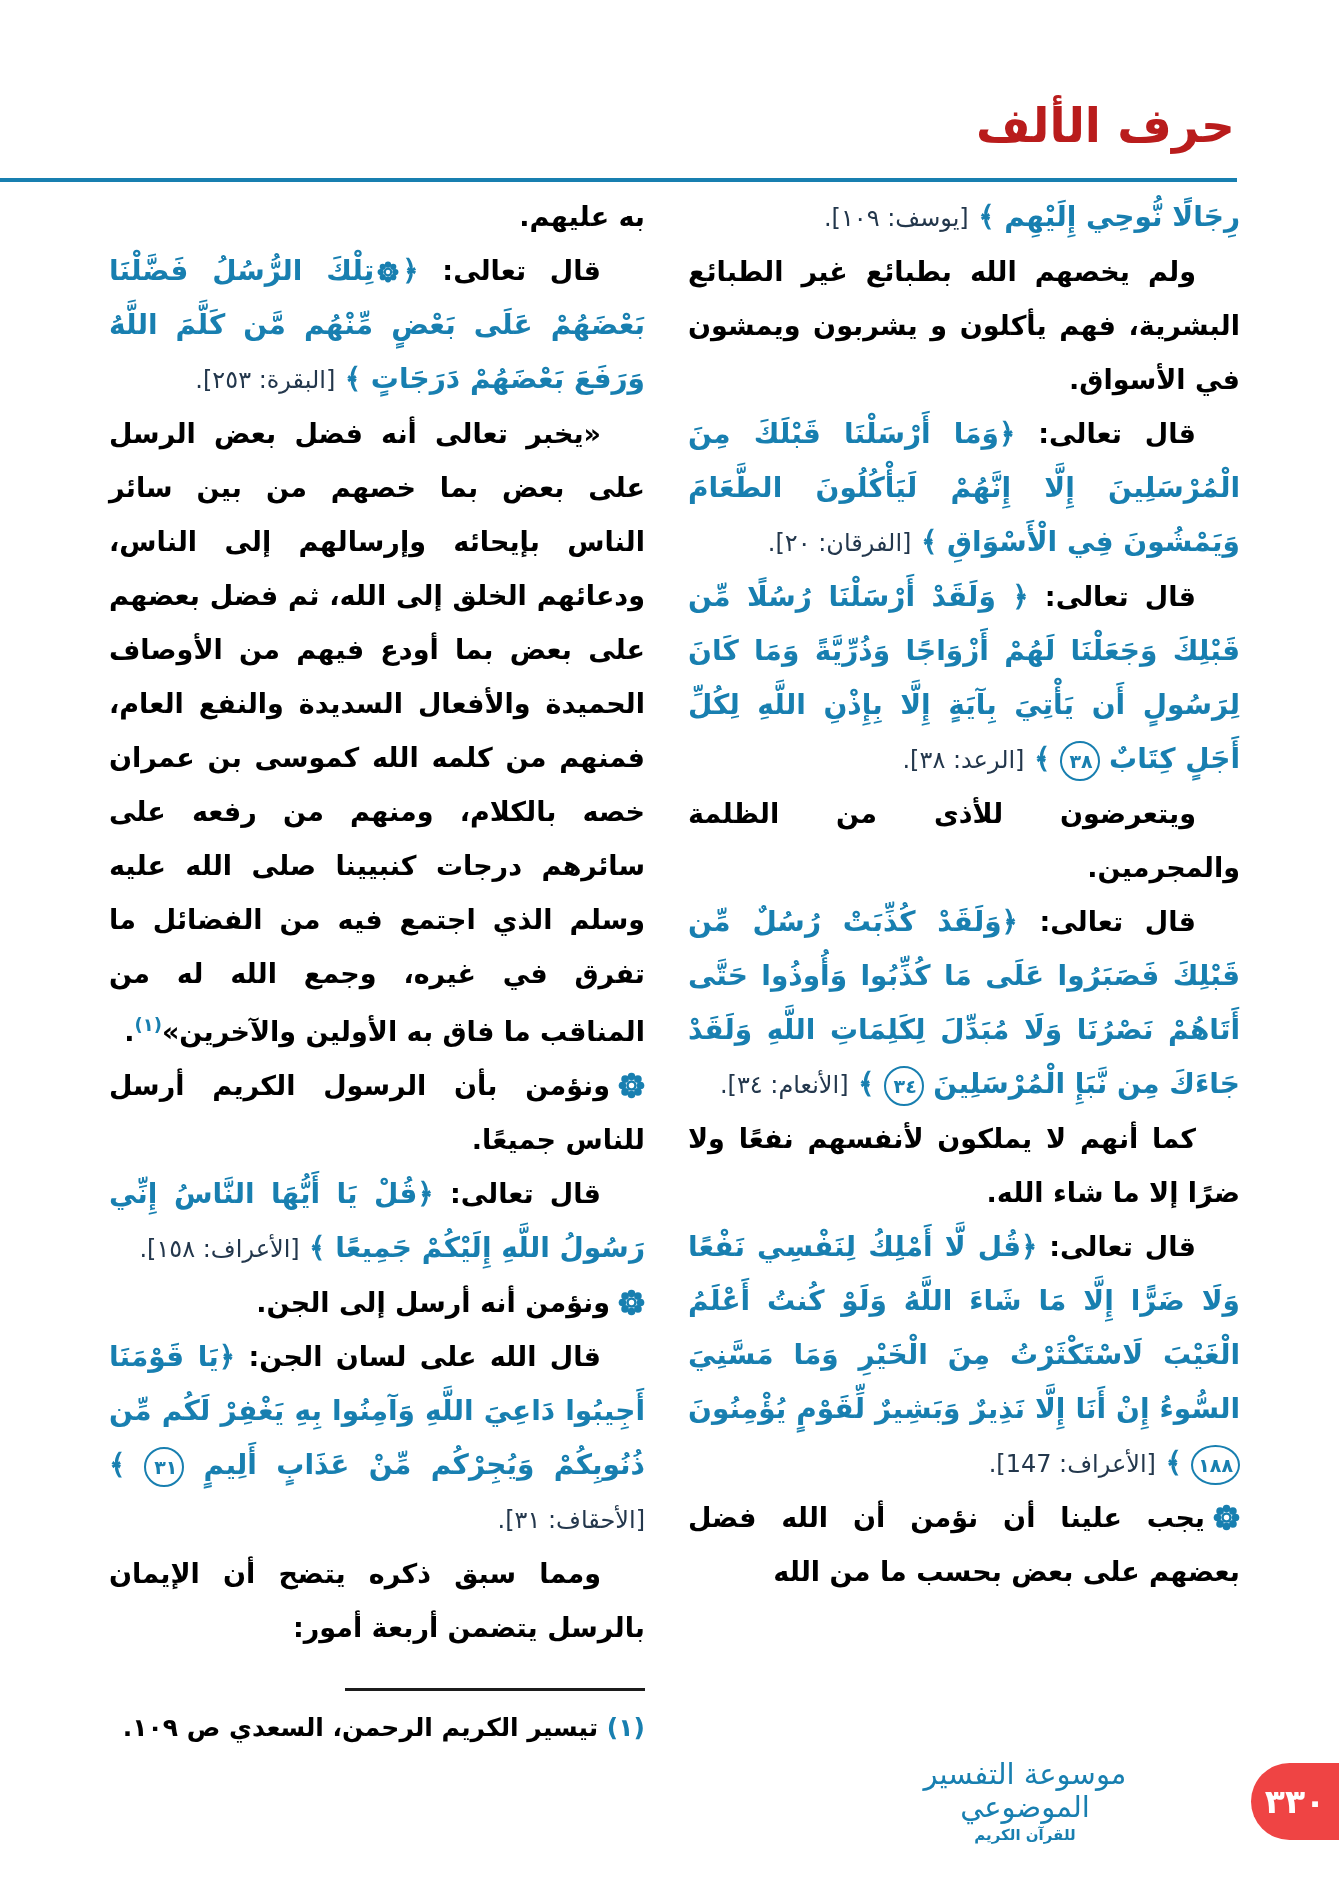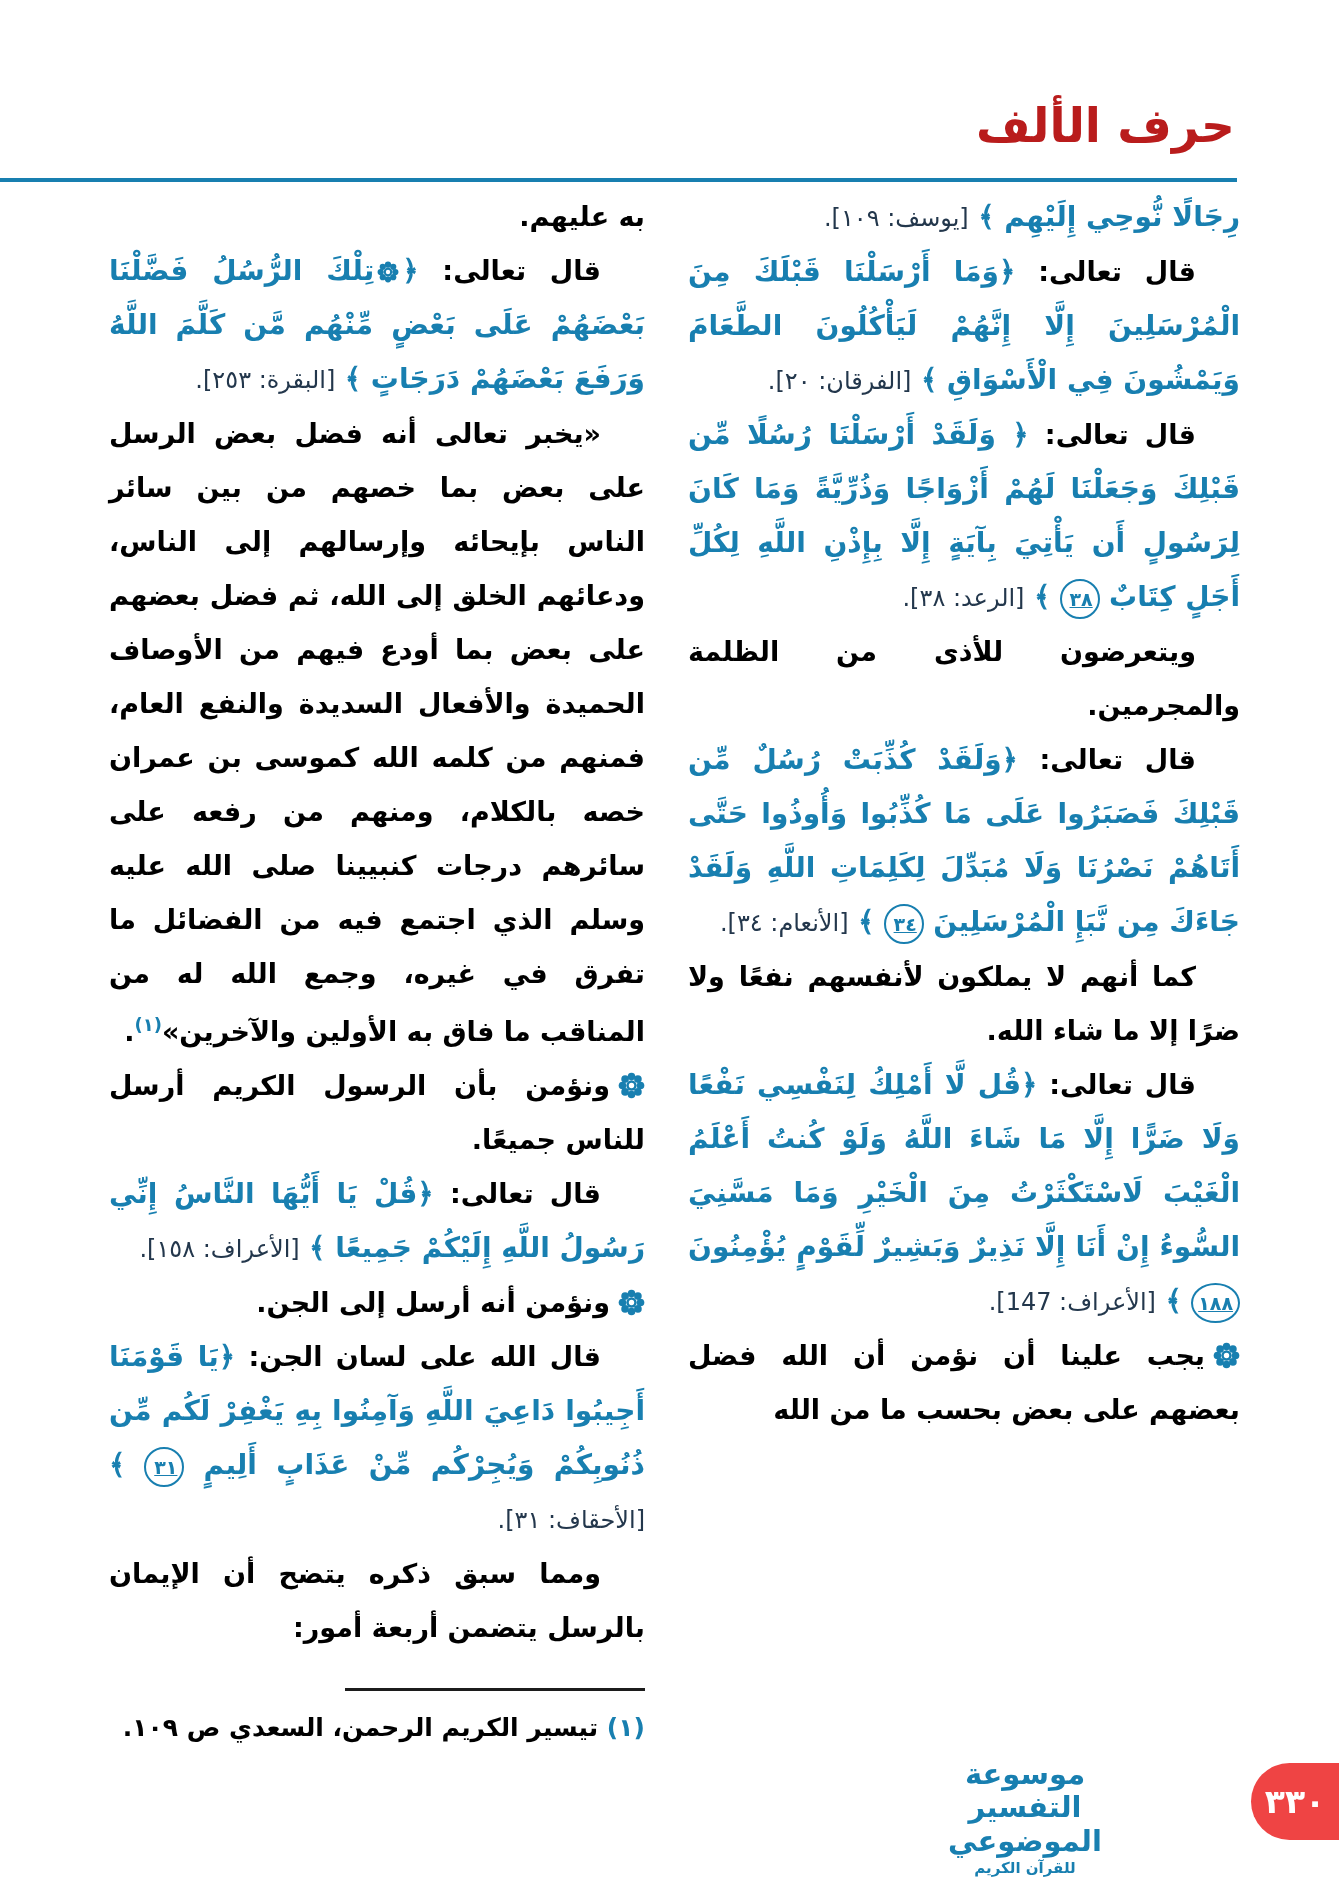--- a/index.html
+++ b/index.html
@@ -32,39 +32,38 @@
   p.tail { text-align:right; }
   .verse { color:#187fb0; font-size:28px; font-weight:bold; }
   .ref   { color:#23374c; font-weight:normal; font-size:24px; }
   .aya-badge {
     display:inline-block; box-sizing:border-box;
     min-width:40px; height:40px; padding:0 5px;
     border:2px solid #187fb0; border-radius:50%;
     color:#187fb0; font-size:19px; font-weight:bold;
     line-height:36px; text-align:center; vertical-align:middle;
     text-indent:0;
-    text-decoration:underline;
   }
   .flower { display:inline-block; width:27px; height:27px; vertical-align:-4px; margin-inline-end:8px; }
   .flower-small { width:22px; height:22px; vertical-align:-3px; margin:0 3px; }
   
   .footnote-rule {
     position:absolute; top:1688px; right:694px; width:300px; height:3px; background:#1c1c1c;
   }
   .footnote {
     position:absolute; top:1704px; right:694px; width:536px;
     font-size:25px; font-weight:bold; text-align:right; line-height:48px;
   }
   .footnote .marker { color:#187fb0; font-weight:bold; }
   
   .publisher-logo {
     position:absolute; top:1758px; right:196px; width:236px;
     text-align:center; color:#187fb0; line-height:1.15;
   }
-  .publisher-logo .l1 { font-size:29px; font-weight:bold; letter-spacing:-1px; }
+  .publisher-logo .l1 { font-size:29px; font-weight:normal; letter-spacing:-1px; }
   .publisher-logo .l2 { font-size:15px; font-weight:bold; margin-top:2px; }
   .page-pill {
     position:absolute; top:1763px; right:0; width:88px; height:77px;
     background:#ef4444; border-radius:40px 0 0 40px;
     display:flex; align-items:center; justify-content:center;
     color:#ffffff; font-size:33px; font-weight:bold;
   }
 </style>
 </head>
 <body>
@@ -89,20 +88,21 @@
 </svg>
 
 <div class="chapter-title">حرف الألف</div>
 <div class="header-rule"></div>
 
 <div class="col col-right">
   <p class="para tail">
     <span class="verse">رِجَالًا نُّوحِي إِلَيْهِم ﴾</span>
     <span class="ref">[يوسف: ١٠٩].</span>
   </p>
+  <p class="para indent">ولم يخصهم الله بطبائع غير الطبائع البشرية، فهم يأكلون و يشربون ويمشون في الأسواق.</p>
   <p class="para indent">
     <span>قال تعالى:</span>
     <span class="verse">﴿وَمَا أَرْسَلْنَا قَبْلَكَ مِنَ الْمُرْسَلِينَ إِلَّا إِنَّهُمْ لَيَأْكُلُونَ الطَّعَامَ وَيَمْشُونَ فِي الْأَسْوَاقِ ﴾</span>
     <span class="ref">[الفرقان: ٢٠].</span>
   </p>
   <p class="para indent">
     <span>قال تعالى:</span>
     <span class="verse">﴿ وَلَقَدْ أَرْسَلْنَا رُسُلًا مِّن قَبْلِكَ وَجَعَلْنَا لَهُمْ أَزْوَاجًا وَذُرِّيَّةً وَمَا كَانَ لِرَسُولٍ أَن يَأْتِيَ بِآيَةٍ إِلَّا بِإِذْنِ اللَّهِ لِكُلِّ أَجَلٍ كِتَابٌ</span>
     <span class="aya-badge">٣٨</span>
     <span class="verse">﴾</span>

